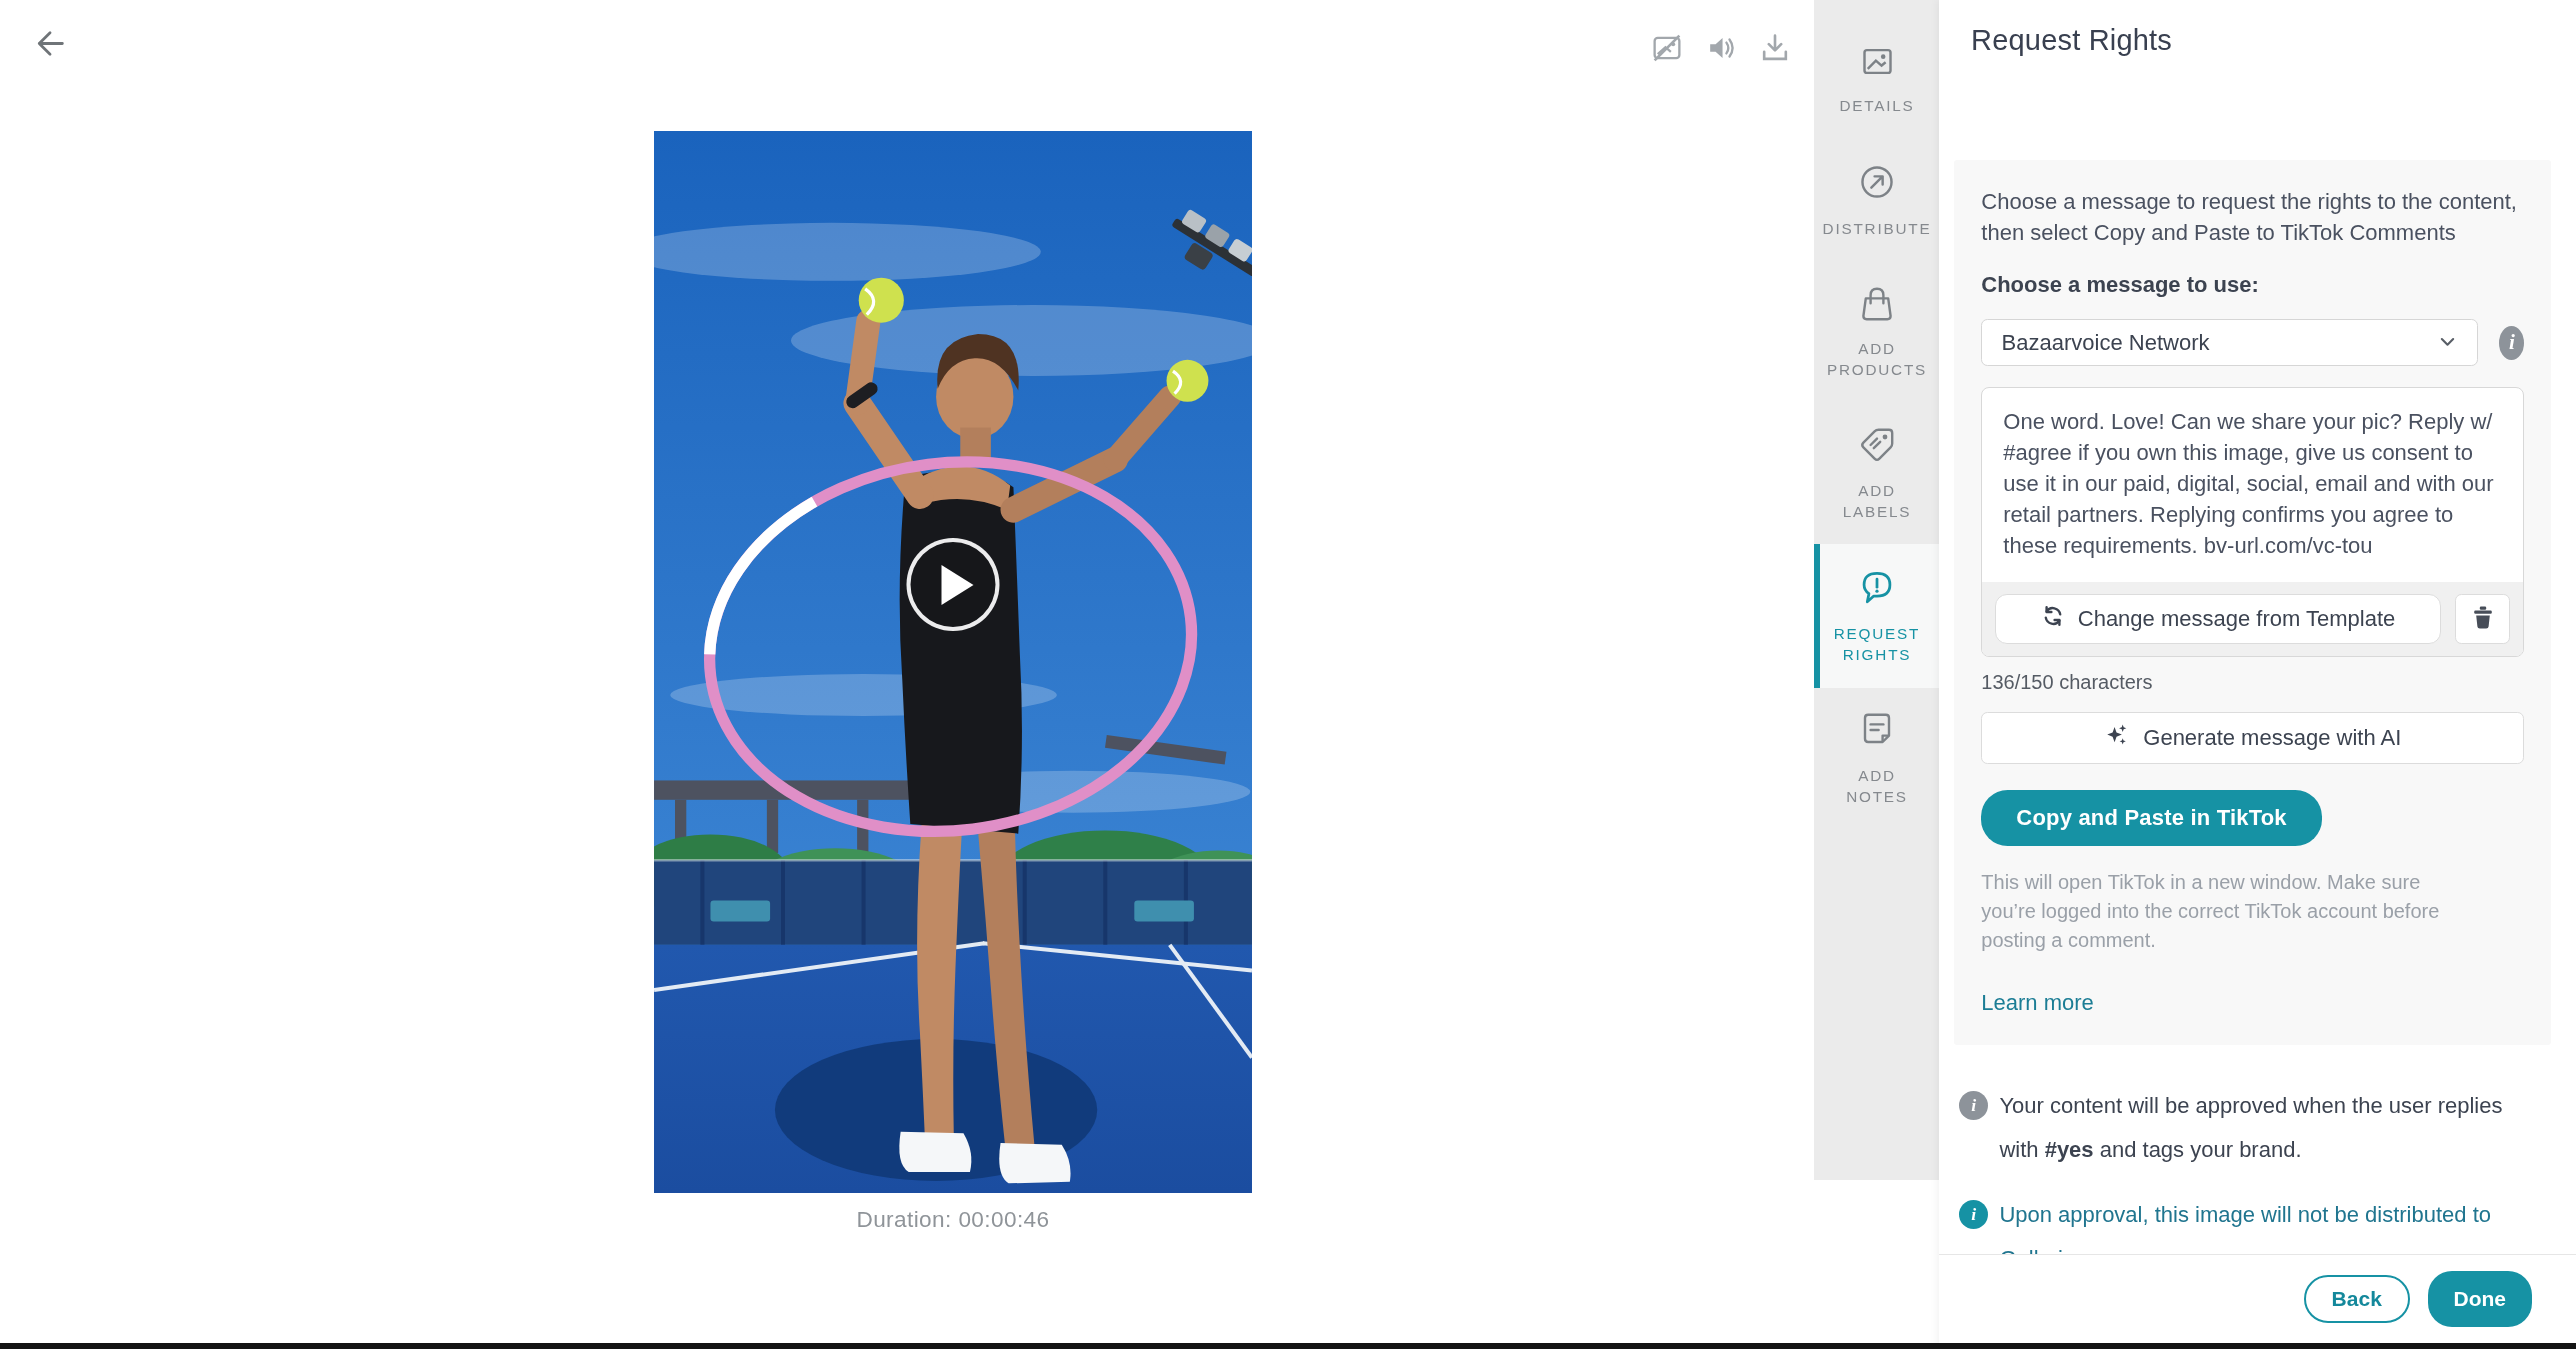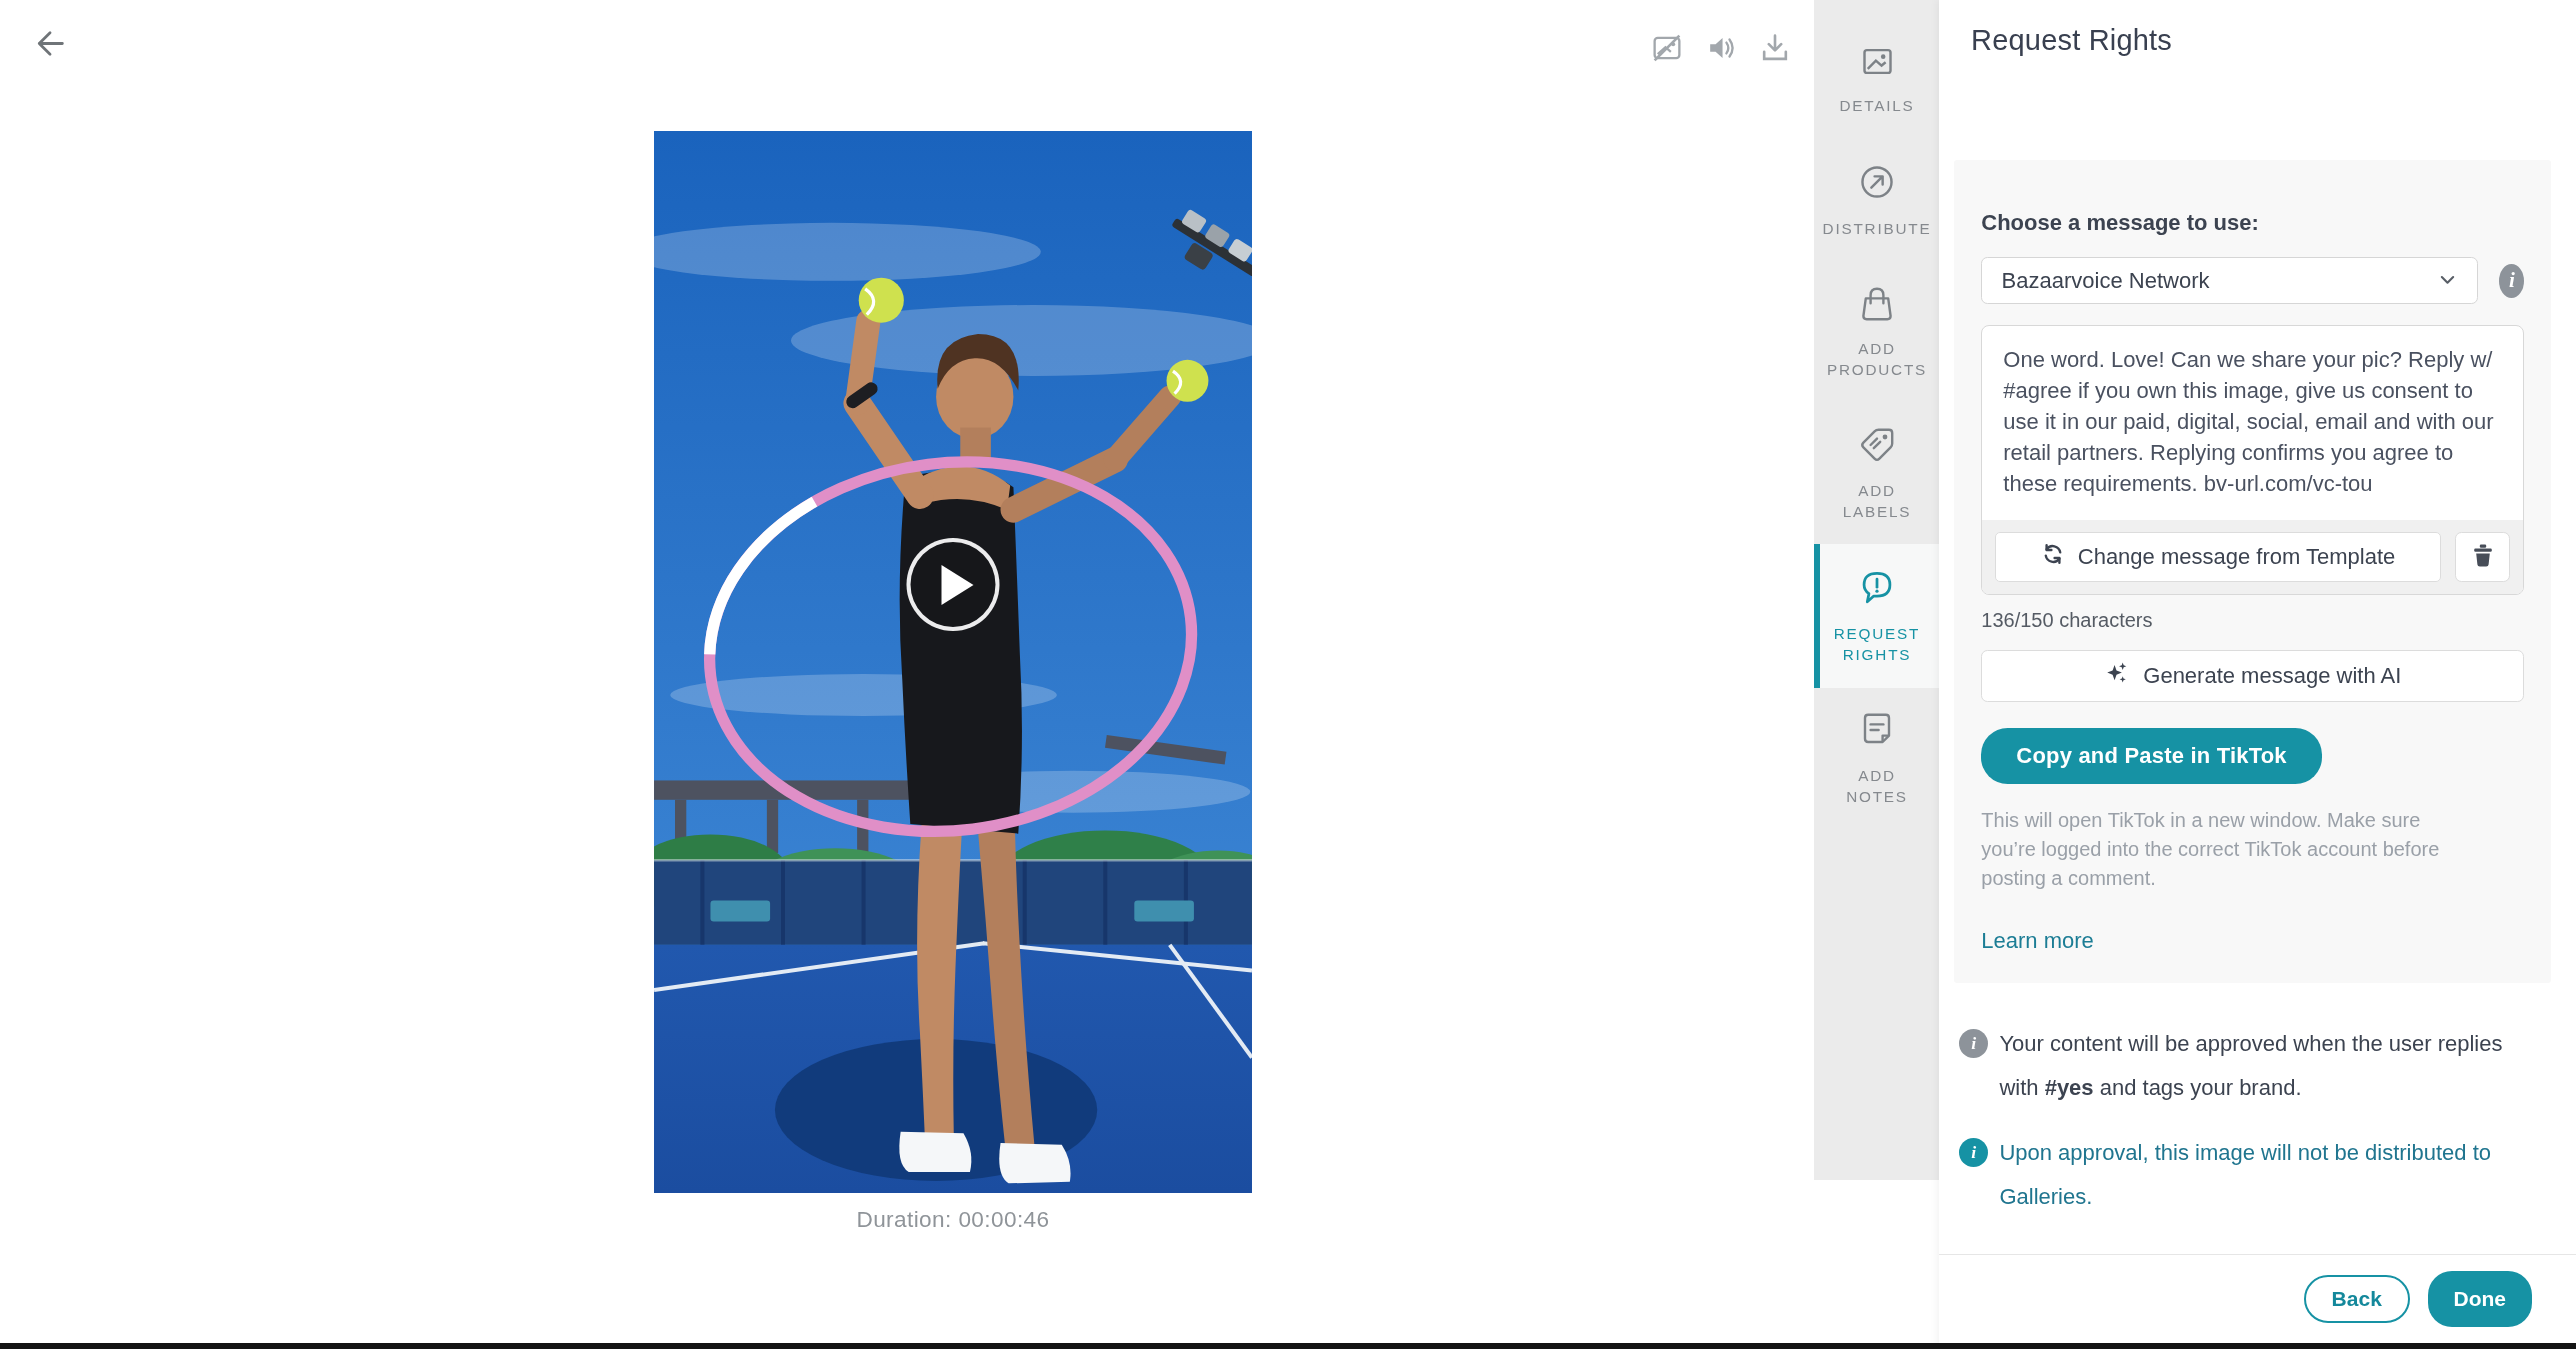--- a/index.html
+++ b/index.html
@@ -51,21 +51,21 @@
   .dropdown { flex:0 0 497px; height:47px; background:#fff; border:1.6px solid #d6d6d6; border-radius:6.4px;
     display:flex; align-items:center; justify-content:space-between; padding:0 19.3px; cursor:pointer;text-align:center; }
   .dropdown .val { font-size:22px; color:#3c4350; }
   .info-dot { width:34px; height:34px; border-radius:50%; background:#8d939a; color:#fff;
     display:flex; align-items:center; justify-content:center;
     font-family:"Liberation Serif", serif; font-style:italic; font-weight:bold; font-size:21px; cursor:pointer; }
 
   .msg-box { margin-top:21px; border:1.6px solid #d8d8d8; border-radius:8px; background:#fff; overflow:hidden; }
   .msg-text { padding:17.7px 21px 21px 21px; font-size:22px; line-height:31px; color:#4a5160; cursor:text; }
   .msg-foot { background:#f0f0f0; padding:12px 13px; display:flex; gap:14.5px; }
-  .tpl-btn { flex:1; height:50px; background:#fff; border:1.6px solid #dcdcdc; border-radius:5px;
+  .tpl-btn { flex:1; height:50px; background:#fff; border:1.6px solid #dcdcdc; border-radius:12px;
     display:flex; align-items:center; justify-content:center; gap:13px; font-size:22px; color:#3c4350; cursor:pointer; }
   .del-btn { width:55px; height:50px; background:#fff; border:1.6px solid #dcdcdc; border-radius:6.4px;
     display:flex; align-items:center; justify-content:center; cursor:pointer; }
 
   .char-count { margin-top:14.5px; font-size:20px; color:#555b64; }
 
   .gen-btn { margin-top:17.7px; width:100%; height:52px; background:#fff; border:1.6px solid #dcdcdc; border-radius:6.4px;
     display:flex; align-items:center; justify-content:center; gap:13px; font-size:22px; color:#3c4350; cursor:pointer; }
 
   .tiktok-btn { margin-top:26px; display:inline-flex; align-items:center; justify-content:center;
@@ -315,20 +315,21 @@
       </span>
       <span class="lbl">ADD NOTES</span>
     </div>
   </div>
 
   <div class="panel">
     <div class="panel-title">Request Rights</div>
 
     <div class="panel-body">
       <div class="card">
+        <div class="intro">Choose a message to request the rights to the content, then select Copy and Paste to TikTok Comments</div>
         <div class="choose-label">Choose a message to use:</div>
 
         <div class="dropdown-row">
           <div class="dropdown">
             <span class="val">Bazaarvoice Network</span>
             <span>
               <svg width="21" height="21" viewBox="0 0 26 26" fill="none">
                   <path d="M6 10 L13 17 L20 10" stroke="#585e66" stroke-width="2.6" stroke-linecap="round" stroke-linejoin="round"></path>
                 </svg>
             </span>

